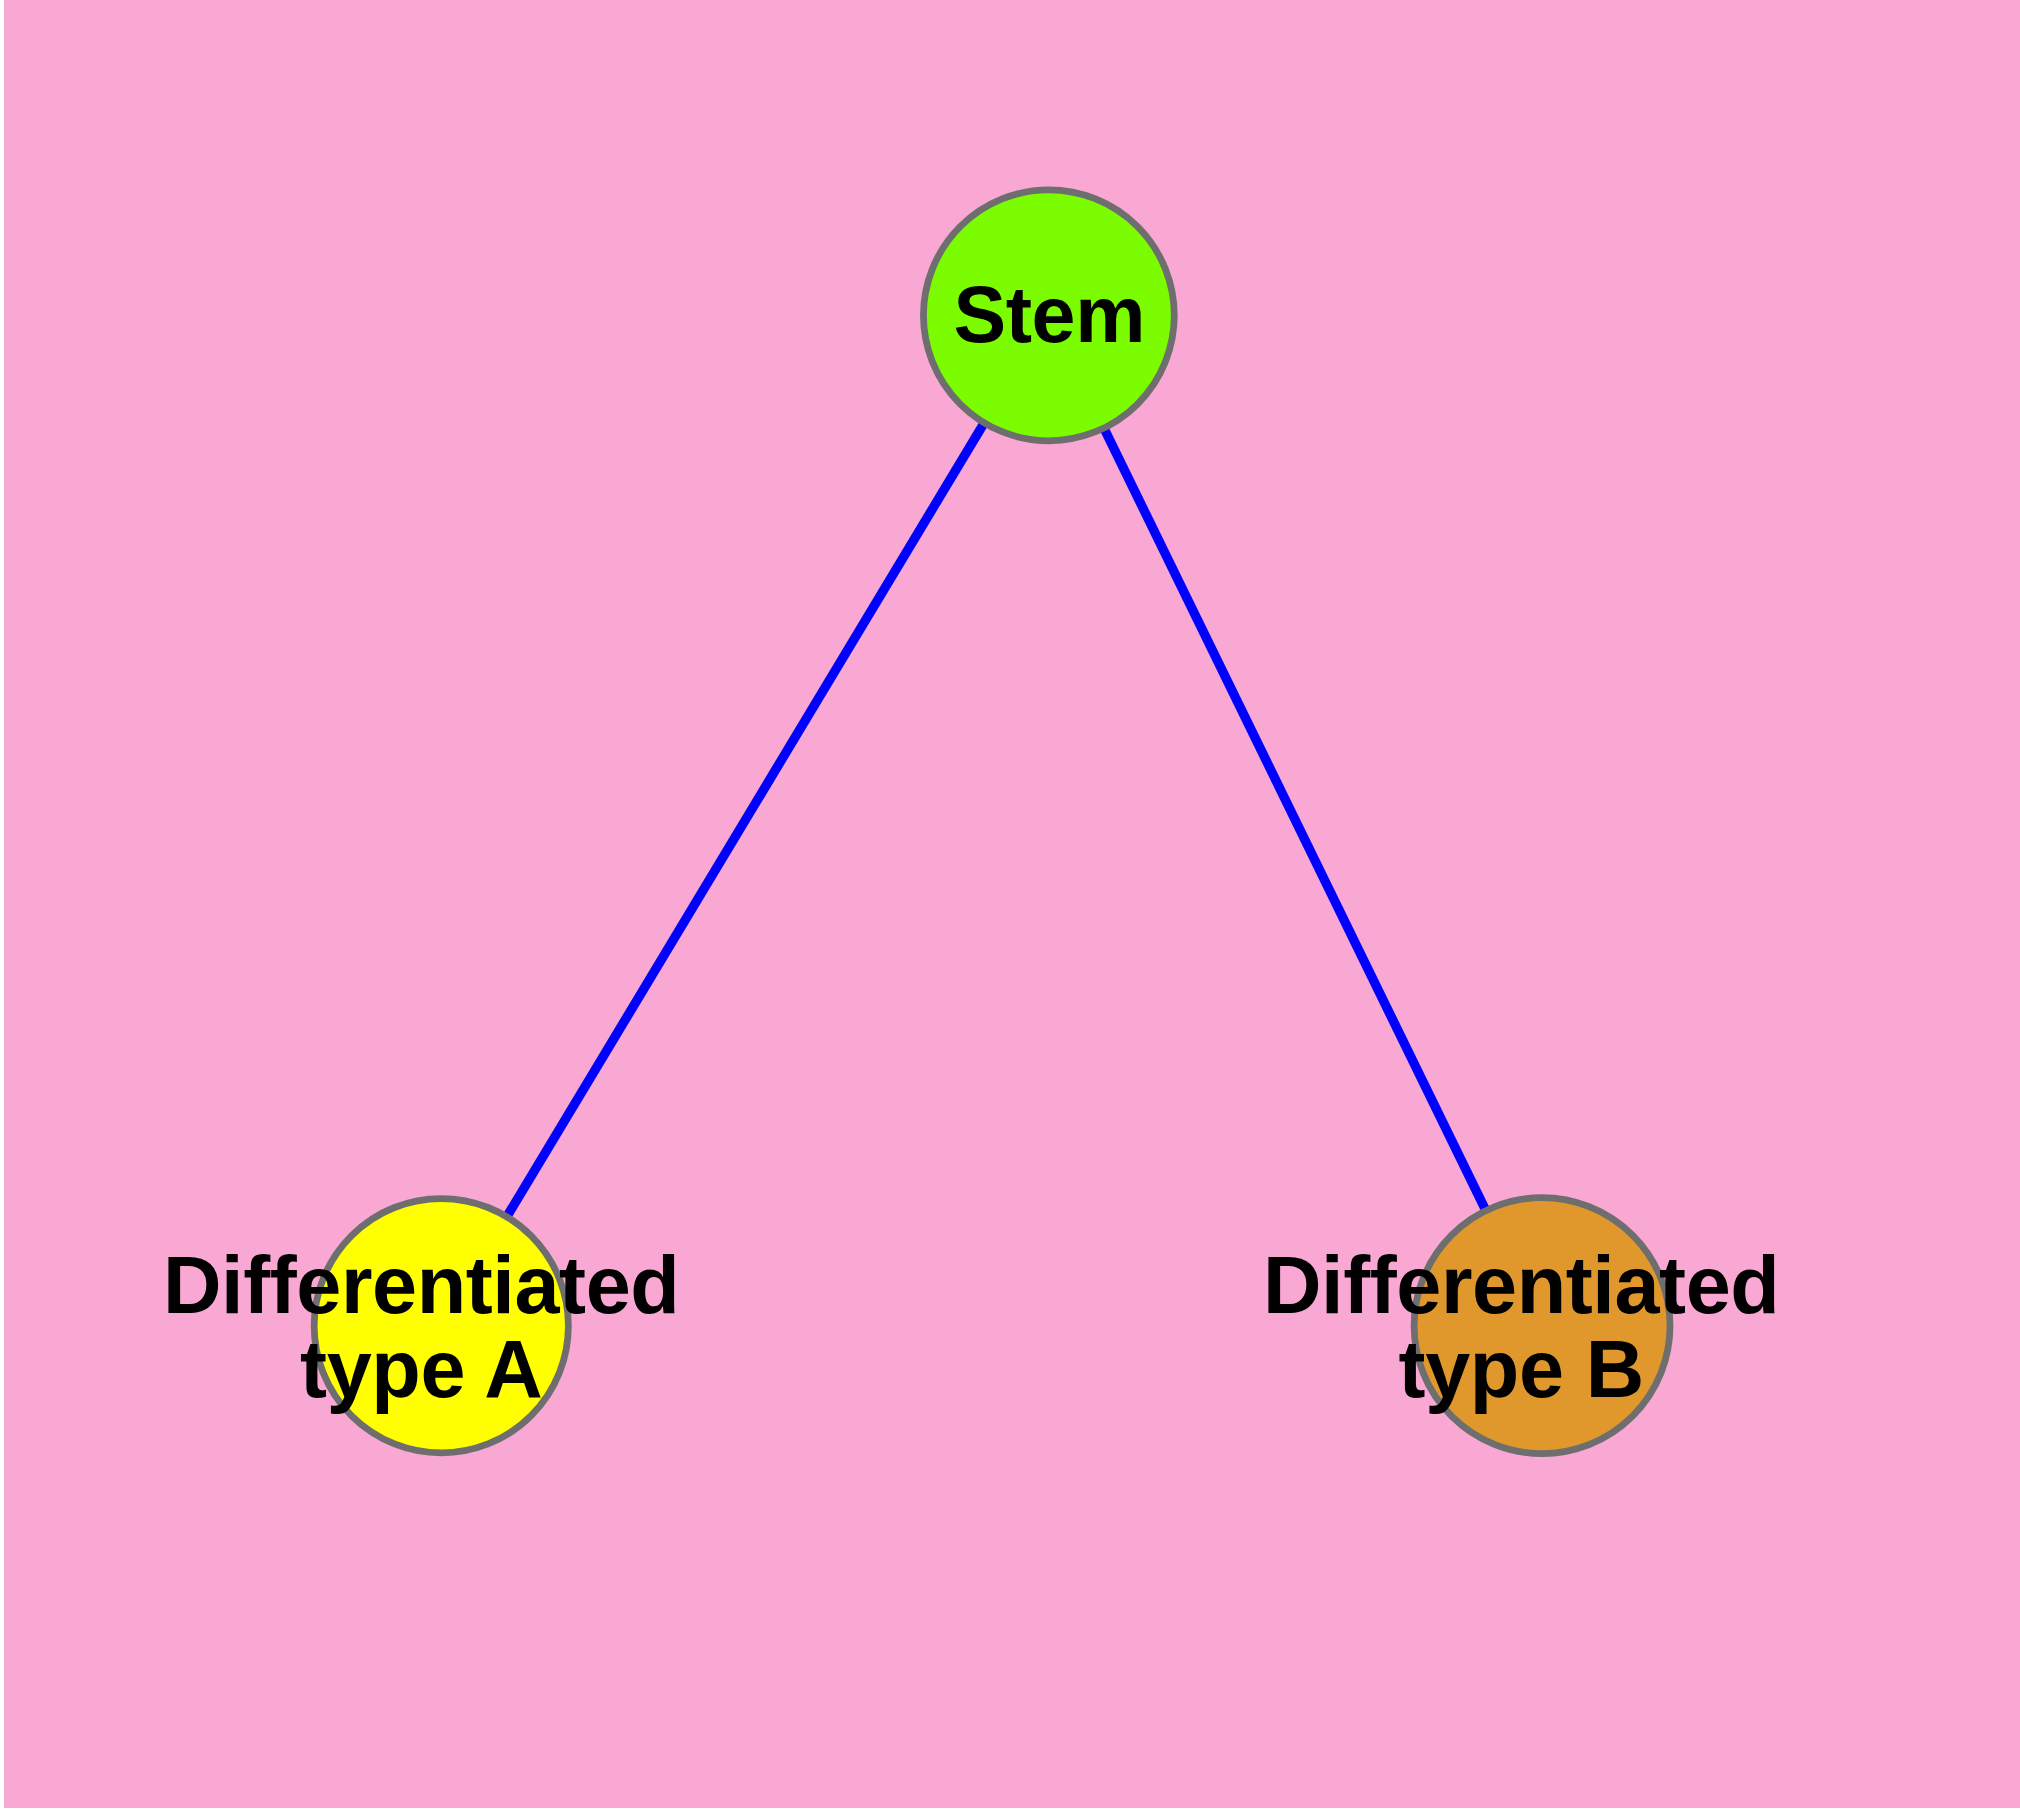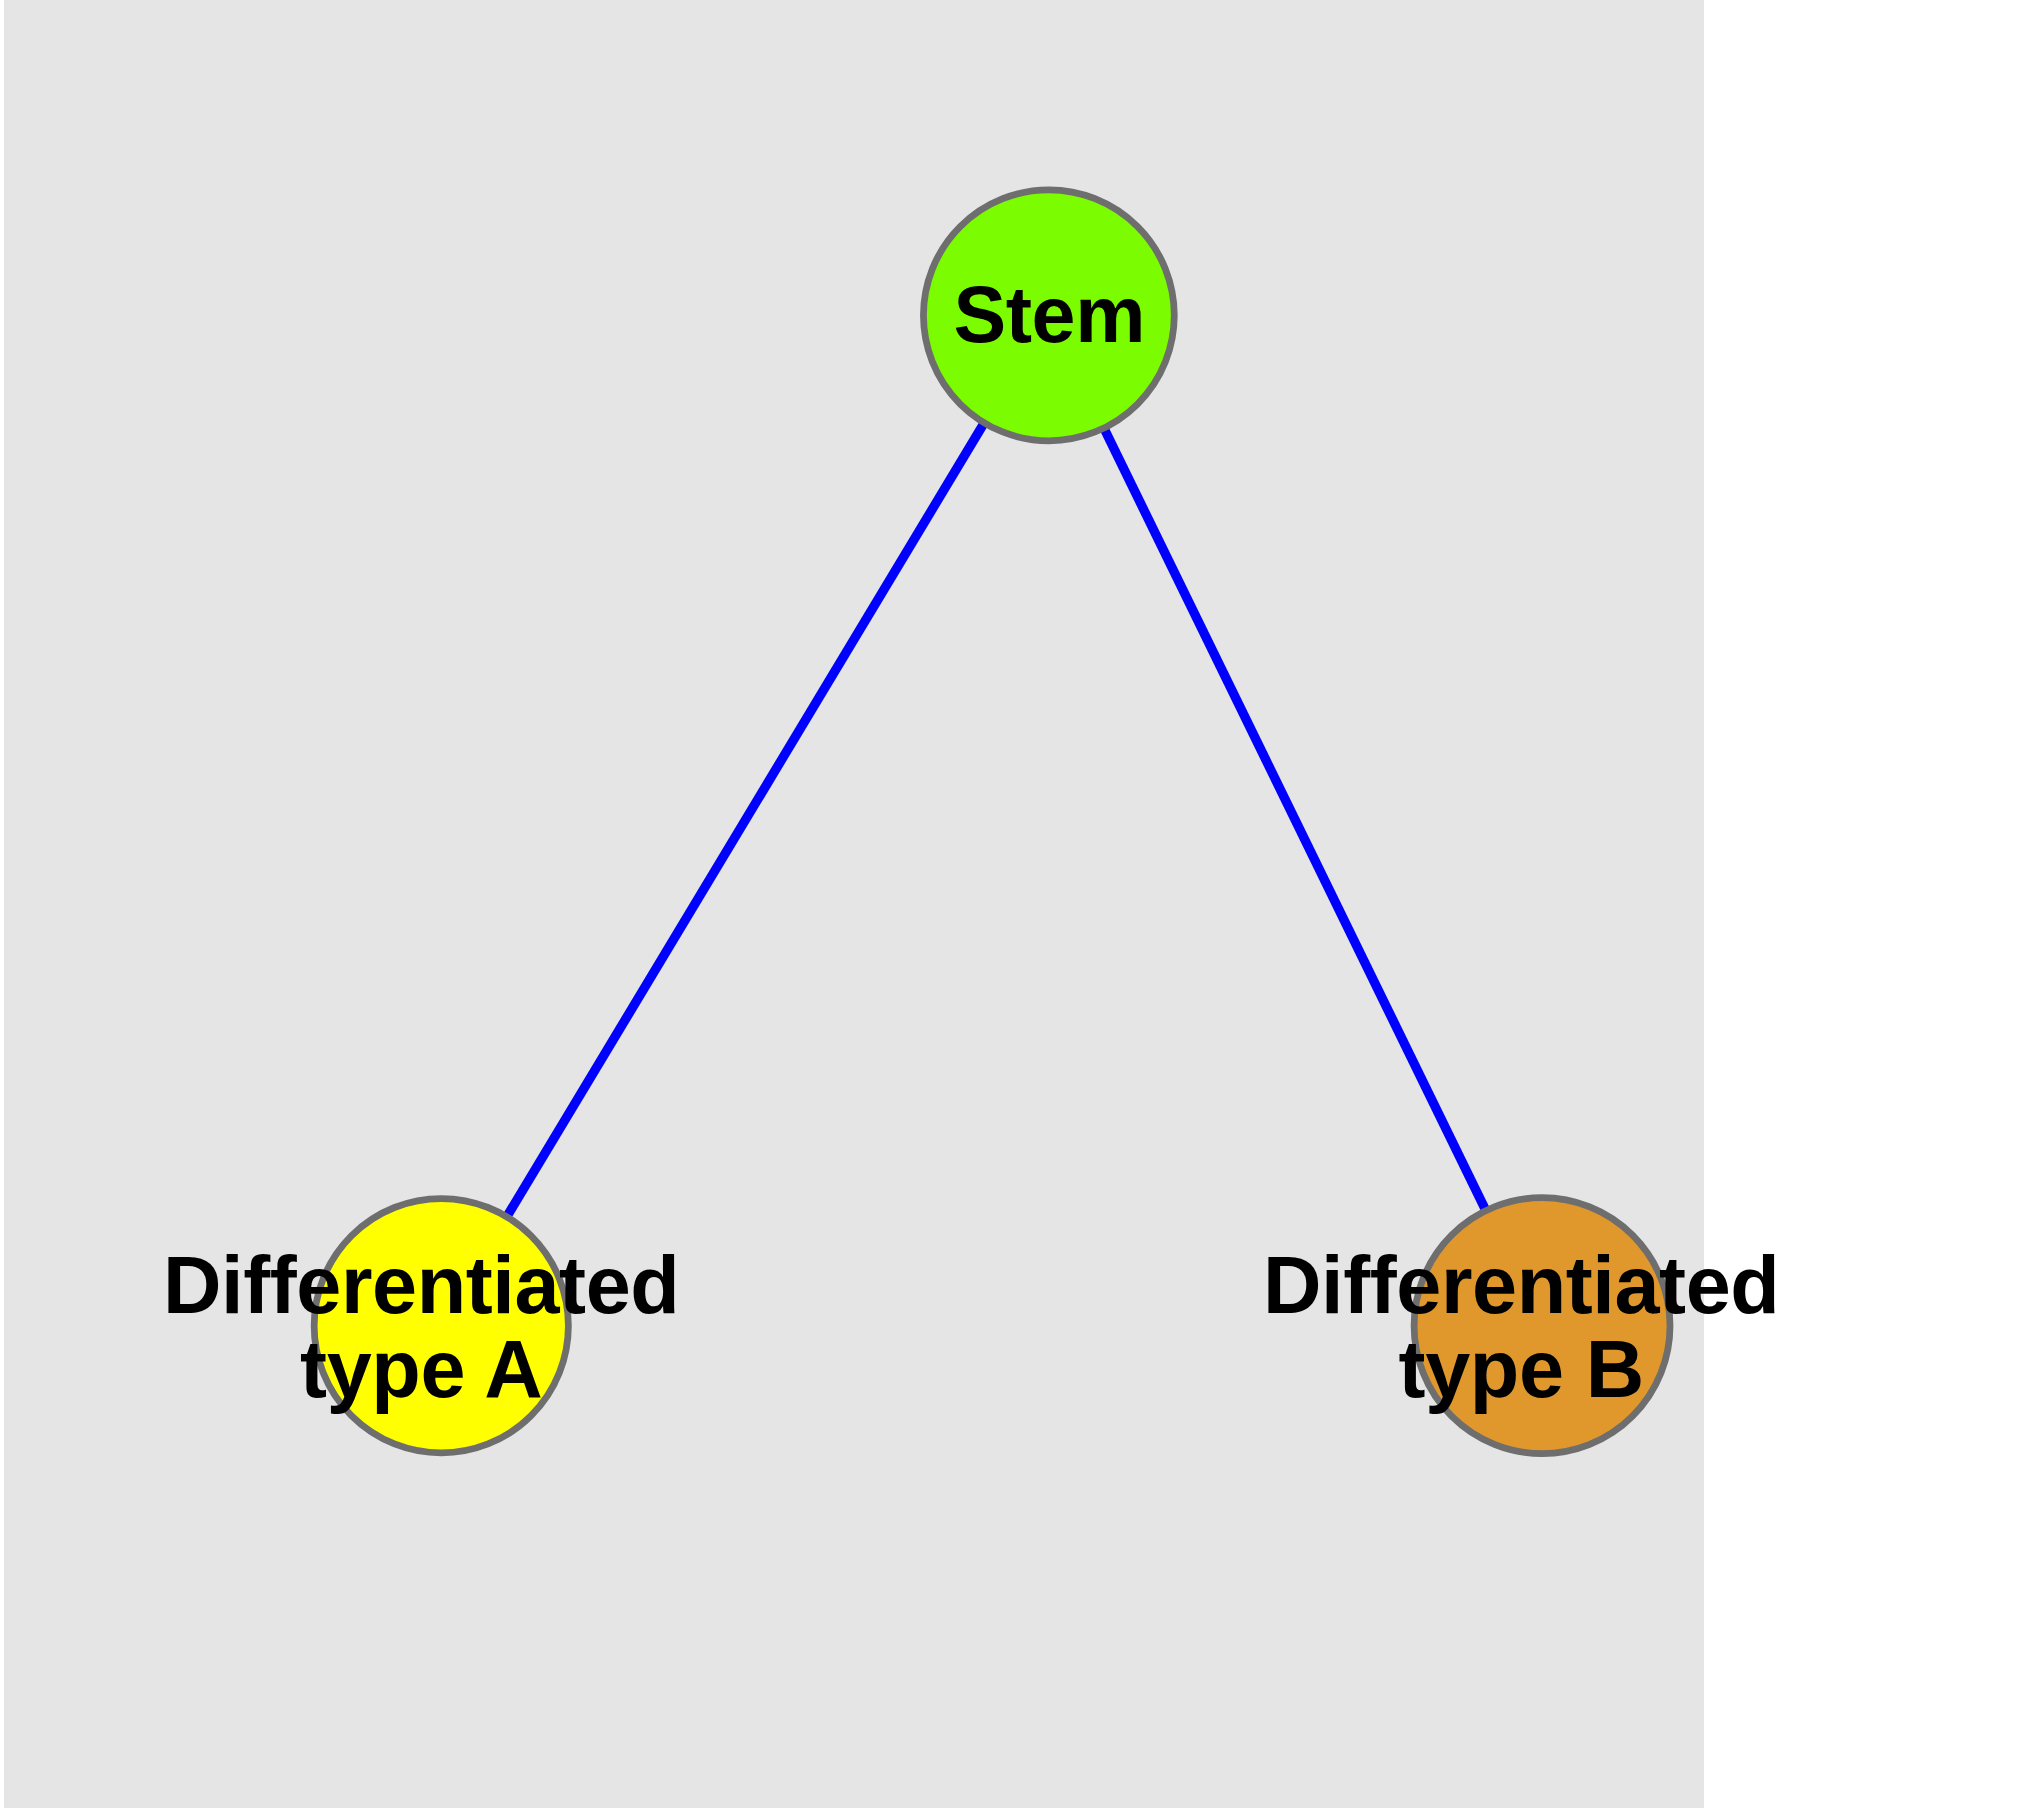--- a/index.html
+++ b/index.html
@@ -13,23 +13,23 @@
     width: 2021px;
     height: 1812px;
     background: #ffffff;
     overflow: hidden;
     font-family: "Liberation Sans", "DejaVu Sans", sans-serif;
   }
   #plot-area {
     position: absolute;
     left: 4.2px;
     top: 0px;
-    width: 1700px;
+    width: 2016px;
     height: 1808px;
-    background: #e5e5e5;
+    background: #f9a8d4;
   }
   #graph-svg {
     position: absolute;
     left: 0;
     top: 0;
     width: 2016px;
     height: 1808px;
     display: block;
   }
   .node-label {

